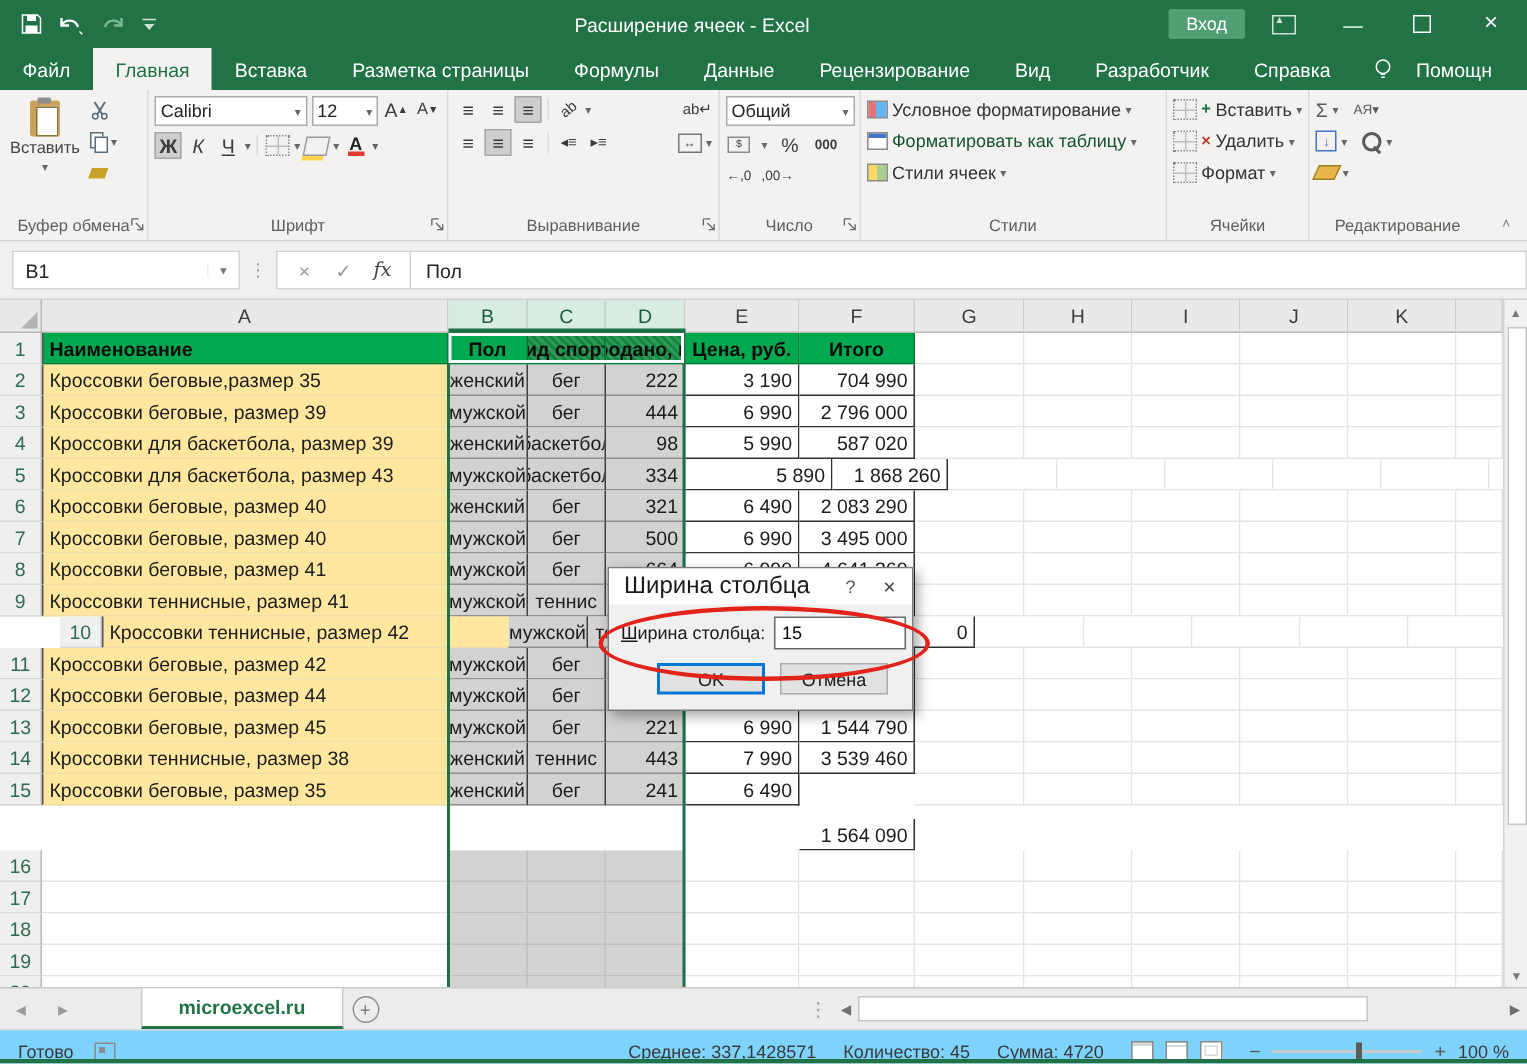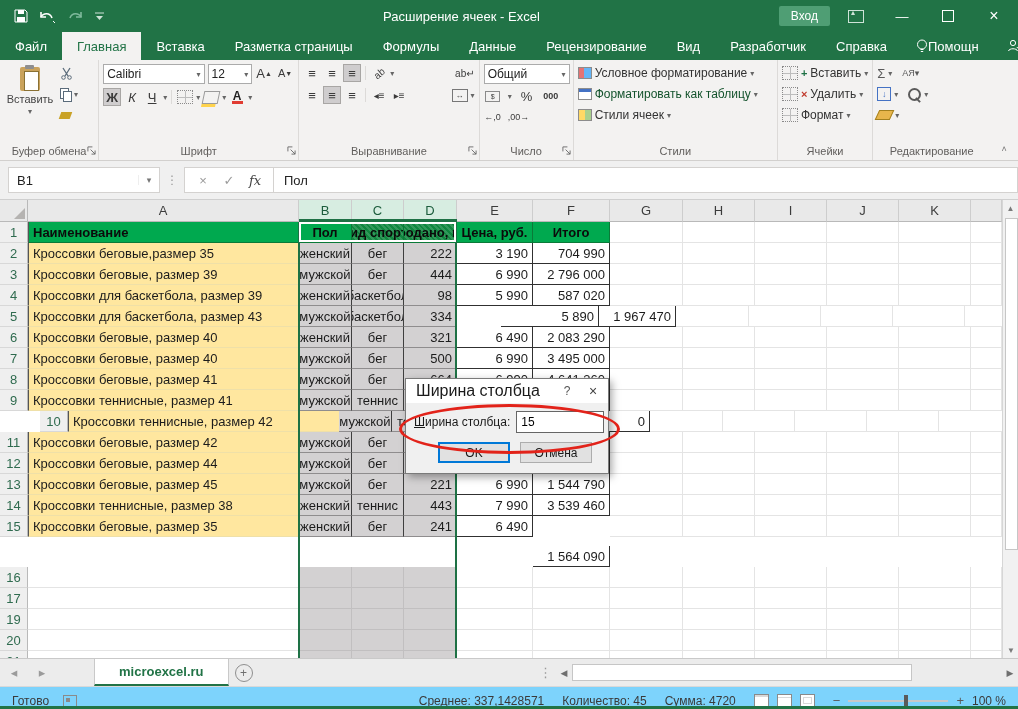--- a/index.html
+++ b/index.html
@@ -19,21 +19,21 @@
   .winbtn{width:40px;height:28px;display:flex;align-items:center;justify-content:center;font-size:13px;color:#fff;cursor:pointer}
   .ribopt{width:14px;height:11px;border:1px solid #cfe3d8;position:relative}
   .ribopt::after{content:"▴";position:absolute;left:2px;top:-3px;font-size:8px;color:#cfe3d8}
   .maxbox{width:10px;height:10px;border:1px solid #fff}
 
   
   #tabrow{left:0;top:32px;width:1018px;height:28px;background:#217346;display:flex;align-items:stretch}
   .rtab{color:#fff;font-size:13px;display:flex;align-items:center;padding:0 15px;cursor:pointer;white-space:nowrap}
   .rtab.active{background:#f3f2f1;color:#217346}
   #tabrow .spacer{flex:1}
-  .tab-right{display:flex;align-items:center;gap:0;color:#fff;font-size:13px;padding:0 14px;cursor:pointer}
+  .tab-right{display:flex;align-items:center;gap:16px;color:#fff;font-size:13px;padding:0 14px;cursor:pointer}
   .tab-right svg{display:block}
 
   
   #ribbon{left:0;top:60px;width:1018px;height:100px;background:#f3f2f1;border-bottom:1px solid #d2d0ce;
           display:flex;align-items:stretch;font-size:11px;color:#444}
   .grp{display:flex;flex-direction:column;border-right:1px solid #dcdad8;box-sizing:border-box}
   .grp-body{flex:1;display:flex;padding:4px 4px 0 4px;gap:4px}
   .grp-label{height:18px;display:flex;align-items:center;justify-content:center;position:relative;
              color:#605e5c;font-size:11px}
   .launcher{position:absolute;right:2px;bottom:3px;cursor:pointer}
@@ -580,22 +580,22 @@
         <div class="gcell ce" style="width: 72px; height: 21px; flex: 0 0 auto;"></div>
         <div class="gcell ce" style="width: 72px; height: 21px; flex: 0 0 auto;"></div>
         <div class="gcell ce" style="width: 31px; height: 21px; flex: 0 0 auto;"></div>
       </div>
       <div class="gline">
         <div class="gcell rn" style="width: 28px; height: 21px; flex: 0 0 auto;">5</div>
         <div class="gcell ca" style="width: 271px; height: 21px; flex: 0 0 auto;">Кроссовки для баскетбола, размер 43</div>
         <div class="gcell cg t-c" style="width: 53px; height: 21px; flex: 0 0 auto;">мужской</div>
         <div class="gcell cg t-c" style="width: 52px; height: 21px; flex: 0 0 auto;">баскетбол</div>
         <div class="gcell cg t-r" style="width: 53px; height: 21px; flex: 0 0 auto;">334</div>
-        <div class="gcell cw t-r" style="width: 98px; height: 21px; flex: 0 0 auto; margin-left: 44px;">5 890</div>
-        <div class="gcell cw t-r" style="width: 77px; height: 21px; flex: 0 0 auto;">1 967 470</div>
+        <div class="gcell cw t-r" style="width: 98px; height: 21px; flex: 0 0 auto;">5 890</div>
+        <div class="gcell cw t-r" style="width: 77px; height: 21px; flex: 0 0 auto;">1 868 260</div>
         <div class="gcell ce" style="width: 73px; height: 21px; flex: 0 0 auto;"></div>
         <div class="gcell ce" style="width: 72px; height: 21px; flex: 0 0 auto;"></div>
         <div class="gcell ce" style="width: 72px; height: 21px; flex: 0 0 auto;"></div>
         <div class="gcell ce" style="width: 72px; height: 21px; flex: 0 0 auto;"></div>
         <div class="gcell ce" style="width: 72px; height: 21px; flex: 0 0 auto;"></div>
         <div class="gcell ce" style="width: 31px; height: 21px; flex: 0 0 auto;"></div>
       </div>
       <div class="gline">
         <div class="gcell rn" style="width: 28px; height: 21px; flex: 0 0 auto;">6</div>
         <div class="gcell ca" style="width: 271px; height: 21px; flex: 0 0 auto;">Кроссовки беговые, размер 40</div>
@@ -756,20 +756,35 @@
         <div class="gcell ce" style="width: 77px; height: 21px; flex: 0 0 auto;"></div>
         <div class="gcell ce" style="width: 73px; height: 21px; flex: 0 0 auto;"></div>
         <div class="gcell ce" style="width: 72px; height: 21px; flex: 0 0 auto;"></div>
         <div class="gcell ce" style="width: 72px; height: 21px; flex: 0 0 auto;"></div>
         <div class="gcell ce" style="width: 72px; height: 21px; flex: 0 0 auto;"></div>
         <div class="gcell ce" style="width: 72px; height: 21px; flex: 0 0 auto;"></div>
         <div class="gcell ce" style="width: 31px; height: 21px; flex: 0 0 auto;"></div>
       </div>
       <div class="gline">
         <div class="gcell rn" style="width: 28px; height: 21px; flex: 0 0 auto;">17</div>
+        <div class="gcell ce" style="width: 271px; height: 21px; flex: 0 0 auto;"></div>
+        <div class="gcell cgE" style="width: 53px; height: 21px; flex: 0 0 auto;"></div>
+        <div class="gcell cgE" style="width: 52px; height: 21px; flex: 0 0 auto;"></div>
+        <div class="gcell cgE" style="width: 53px; height: 21px; flex: 0 0 auto;"></div>
+        <div class="gcell ce" style="width: 76px; height: 21px; flex: 0 0 auto;"></div>
+        <div class="gcell ce" style="width: 77px; height: 21px; flex: 0 0 auto;"></div>
+        <div class="gcell ce" style="width: 73px; height: 21px; flex: 0 0 auto;"></div>
+        <div class="gcell ce" style="width: 72px; height: 21px; flex: 0 0 auto;"></div>
+        <div class="gcell ce" style="width: 72px; height: 21px; flex: 0 0 auto;"></div>
+        <div class="gcell ce" style="width: 72px; height: 21px; flex: 0 0 auto;"></div>
+        <div class="gcell ce" style="width: 72px; height: 21px; flex: 0 0 auto;"></div>
+        <div class="gcell ce" style="width: 31px; height: 21px; flex: 0 0 auto;"></div>
+      </div>
+      <div class="gline">
+        <div class="gcell rn" style="width: 28px; height: 21px; flex: 0 0 auto;">18</div>
         <div class="gcell ce" style="width: 271px; height: 21px; flex: 0 0 auto;"></div>
         <div class="gcell cgE" style="width: 53px; height: 21px; flex: 0 0 auto;"></div>
         <div class="gcell cgE" style="width: 52px; height: 21px; flex: 0 0 auto;"></div>
         <div class="gcell cgE" style="width: 53px; height: 21px; flex: 0 0 auto;"></div>
         <div class="gcell ce" style="width: 76px; height: 21px; flex: 0 0 auto;"></div>
         <div class="gcell ce" style="width: 77px; height: 21px; flex: 0 0 auto;"></div>
         <div class="gcell ce" style="width: 73px; height: 21px; flex: 0 0 auto;"></div>
         <div class="gcell ce" style="width: 72px; height: 21px; flex: 0 0 auto;"></div>
         <div class="gcell ce" style="width: 72px; height: 21px; flex: 0 0 auto;"></div>
         <div class="gcell ce" style="width: 72px; height: 21px; flex: 0 0 auto;"></div>

